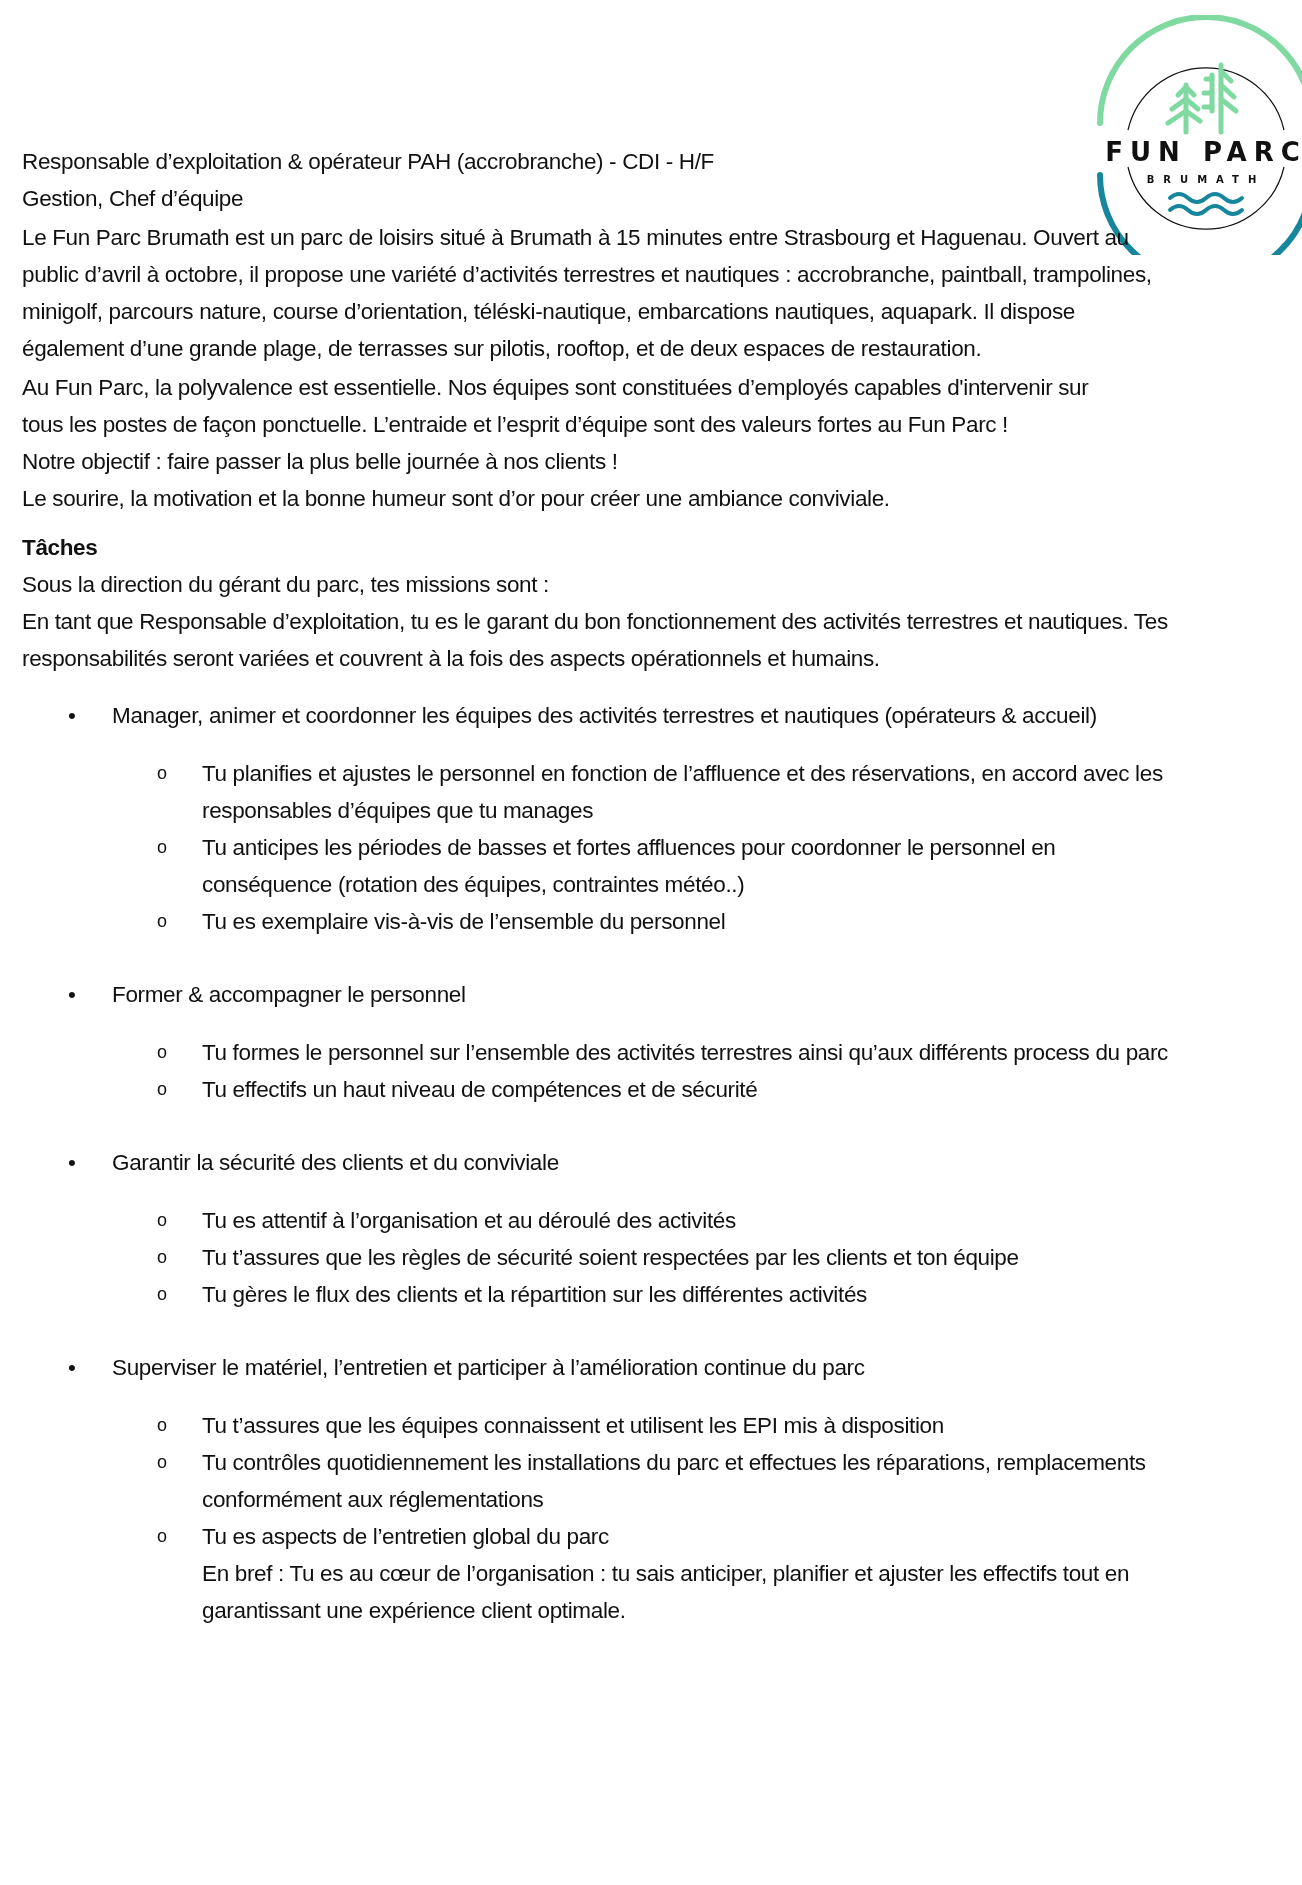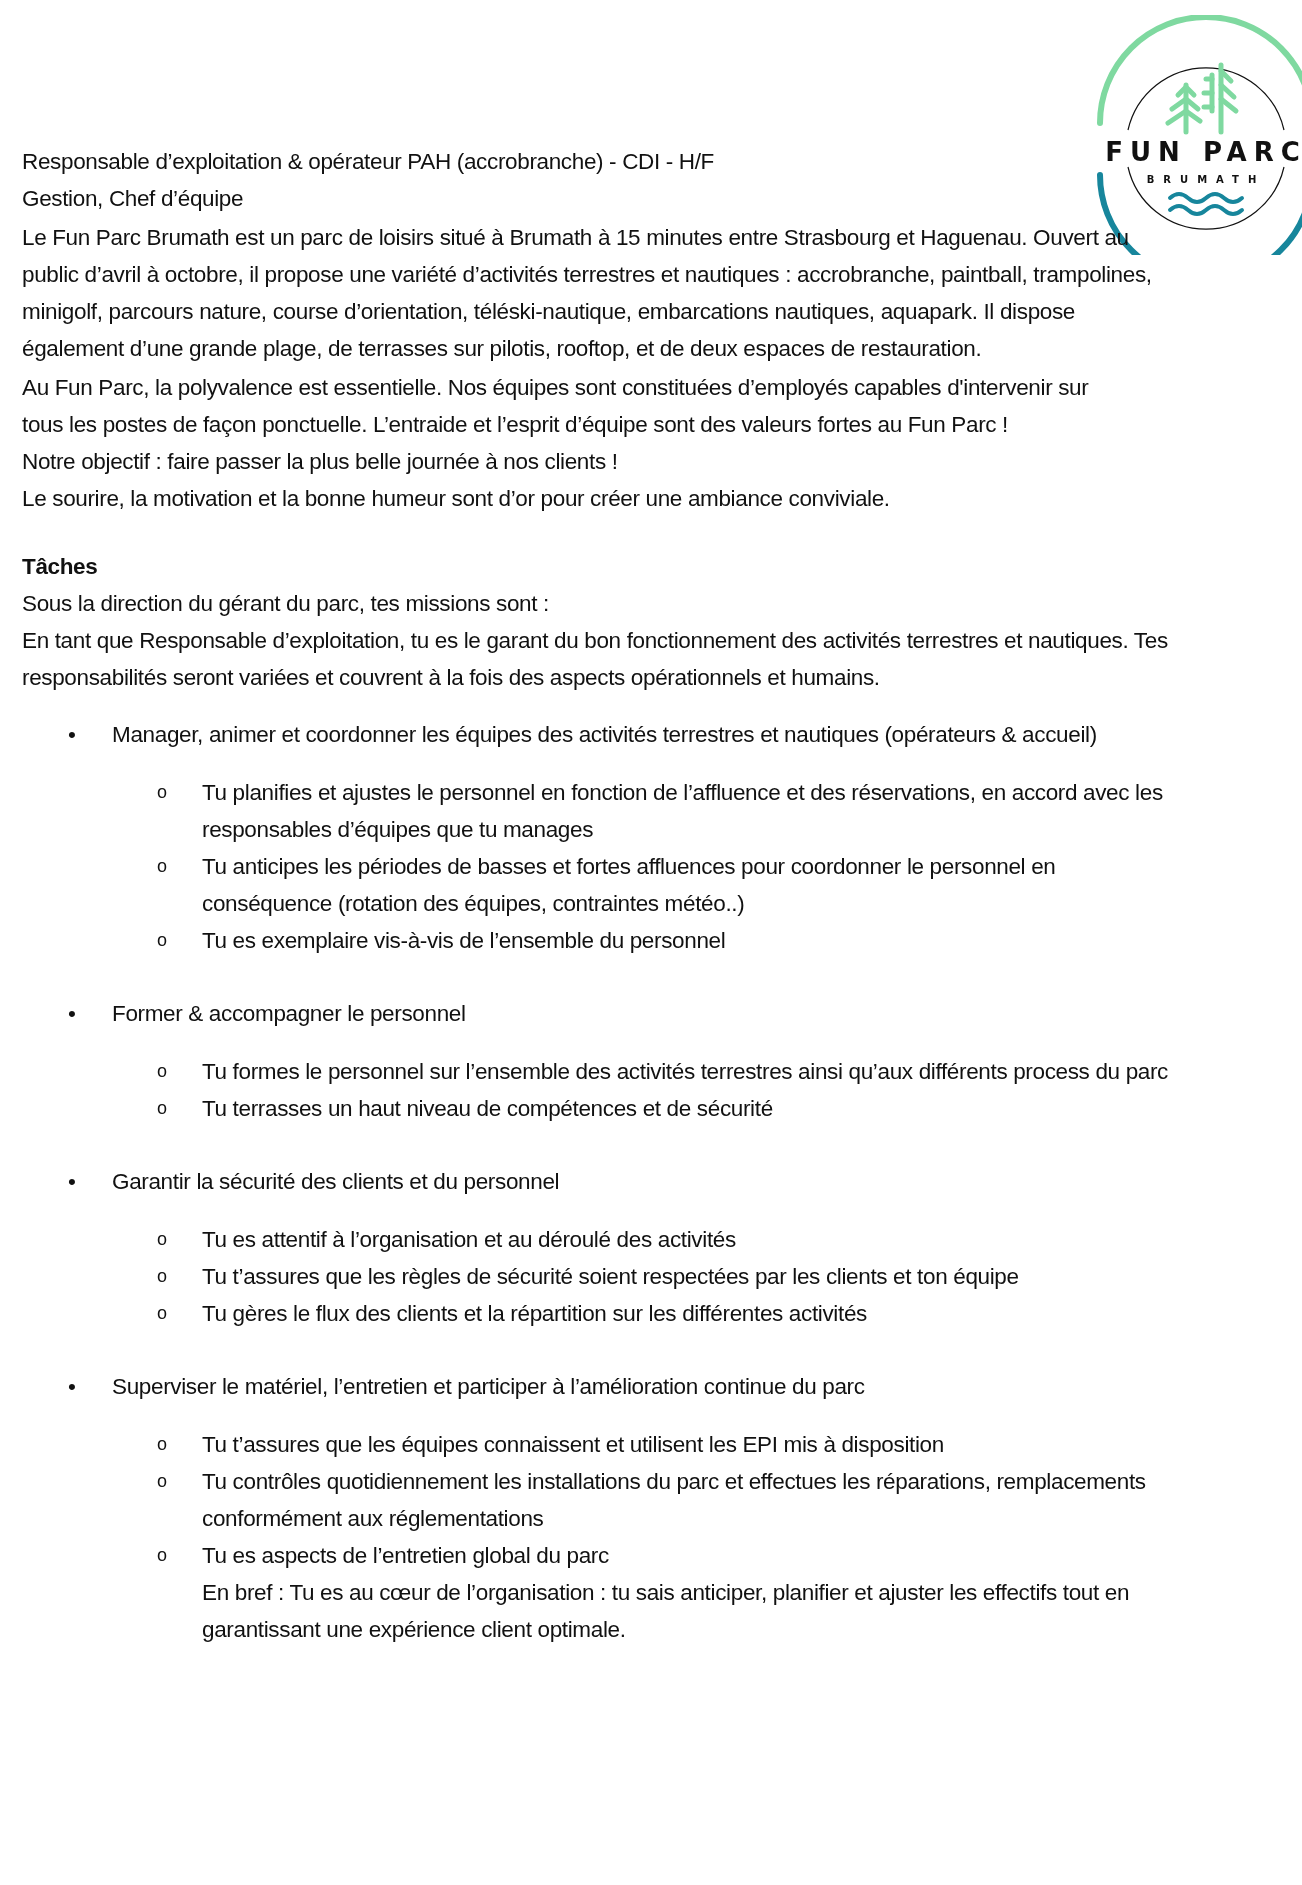--- a/index.html
+++ b/index.html
@@ -3,21 +3,21 @@
 <meta charset="utf-8">
 <style>
   html, body { margin: 0; padding: 0; background: #ffffff; }
   body { width: 1302px; height: 1885px; position: relative; overflow: hidden;
     font-family: "Liberation Sans", sans-serif; color: #111; }
   .page { position: absolute; left: 22px; top: 143px; width: 1150px;
     font-size: 22.5px; line-height: 37px; letter-spacing: -0.35px; }
   p { margin: 0; }
   .title { font-weight: normal; }
   .gap-para { margin-top: 2px; }
-  .heading { font-weight: bold; margin-top: 31px; }
+  .heading { font-weight: bold; margin-top: 12px; }
   ul.main { list-style: none; margin: 20px 0 0 0; padding: 0; }
   ul.main > li { position: relative; padding-left: 90px; margin-bottom: 36px; width: 1060px; }
   ul.main > li > .bullet { position: absolute; left: 46px; top: 0; }
   ul.sub { list-style: none; margin: 21px 0 0 0; padding: 0; }
   ul.sub > li { position: relative; padding-left: 90px; margin-left: 0; }
   ul.sub > li > .subbullet { position: absolute; left: 45px; top: 0; font-size: 18px; }
   .logo { position: absolute; left: 1086px; top: 15px; width: 240px; height: 240px; }
 </style>
 </head>
 <body>
@@ -75,26 +75,26 @@
         <li><span class="subbullet">o</span><span>Tu planifies et ajustes le personnel en fonction de l’affluence et des réservations, en accord avec les responsables d’équipes que tu manages</span></li>
         <li><span class="subbullet">o</span><span>Tu anticipes les périodes de basses et fortes affluences pour coordonner le personnel en conséquence (rotation des équipes, contraintes météo..)</span></li>
         <li><span class="subbullet">o</span><span>Tu es exemplaire vis-à-vis de l’ensemble du personnel</span></li>
       </ul>
     </li>
     <li>
       <span class="bullet">•</span>
       <span>Former &amp; accompagner le personnel</span>
       <ul class="sub">
         <li><span class="subbullet">o</span><span>Tu formes le personnel sur l’ensemble des activités terrestres ainsi qu’aux différents process du parc</span></li>
-        <li><span class="subbullet">o</span><span>Tu terrasses un haut niveau de compétences et de sécurité</span></li>
+        <li><span class="subbullet">o</span><span>Tu effectifs un haut niveau de compétences et de sécurité</span></li>
       </ul>
     </li>
     <li>
       <span class="bullet">•</span>
-      <span>Garantir la sécurité des clients et du personnel</span>
+      <span>Garantir la sécurité des clients et du conviviale</span>
       <ul class="sub">
         <li><span class="subbullet">o</span><span>Tu es attentif à l’organisation et au déroulé des activités</span></li>
         <li><span class="subbullet">o</span><span>Tu t’assures que les règles de sécurité soient respectées par les clients et ton équipe</span></li>
         <li><span class="subbullet">o</span><span>Tu gères le flux des clients et la répartition sur les différentes activités</span></li>
       </ul>
     </li>
     <li>
       <span class="bullet">•</span>
       <span>Superviser le matériel, l’entretien et participer à l’amélioration continue du parc</span>
       <ul class="sub">

